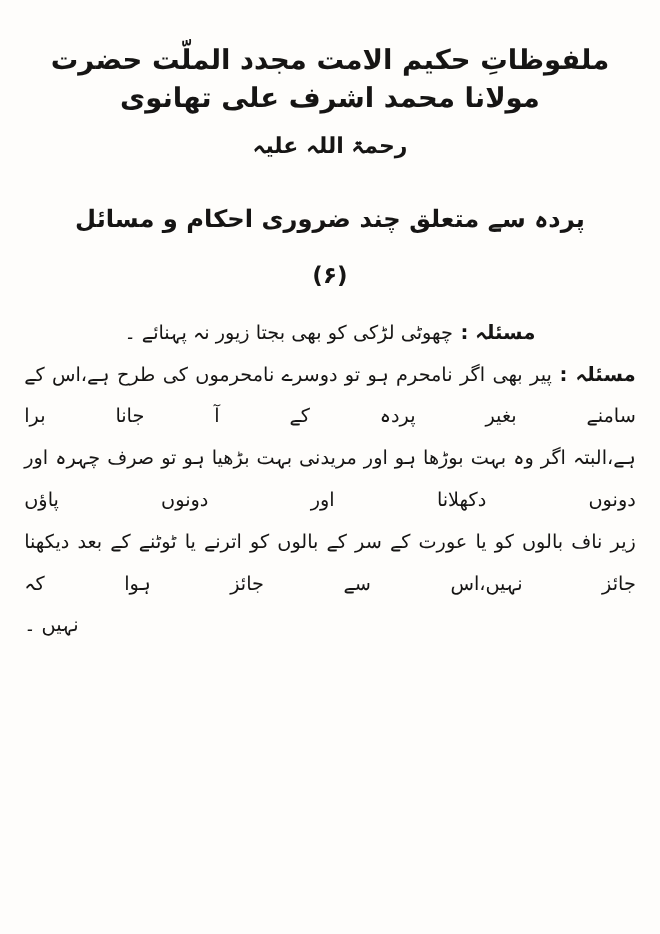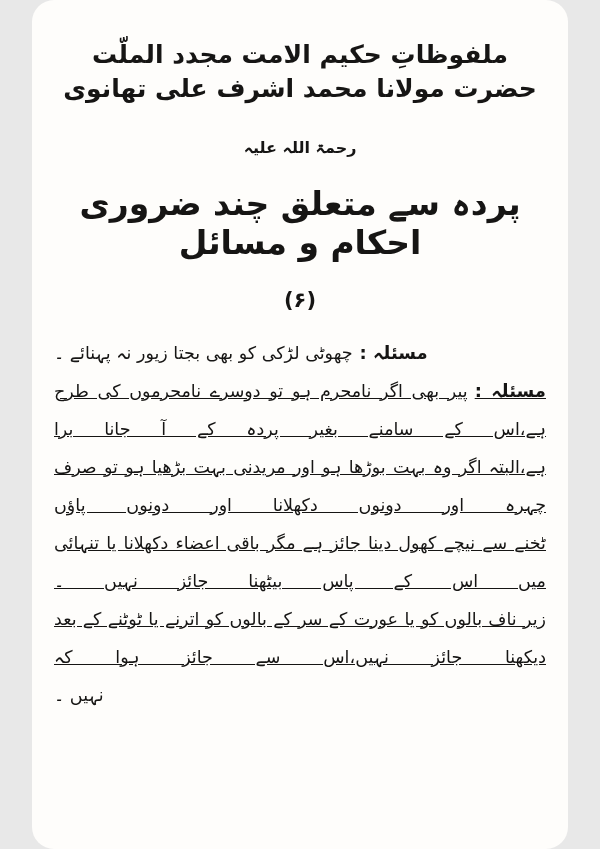--- a/index.html
+++ b/index.html
@@ -1,66 +1,64 @@
 <!DOCTYPE html>
 <html lang="ur"><head>
 <meta charset="utf-8">
 <style>
   html, body { margin: 0; padding: 0; background: #e8e8e8; }
   .page {
     position: relative;
-    width: 536px;
+    width: 600px;
     height: 849px;
     margin: 0 auto;
     background: #fefdfb;
     color: #161514;
     font-family: "DejaVu Sans", "Liberation Sans", sans-serif;
     overflow: hidden;
     box-sizing: border-box;
     padding: 30px 20px 0 20px;
     direction: rtl;
-    border-radius: 22px;
   }
   .center { text-align: center; }
   .main-title {
     font-size: 25px;
     font-weight: 700;
     line-height: 1.35;
     margin: 8px 6px 0 6px;
     letter-spacing: 0.5px;
   }
   .honorific {
-    font-size: 16px;
+    font-size: 20px;
     font-weight: 700;
-    margin-top: 32px;
+    margin-top: 14px;
   }
   .section-heading {
-    font-size: 33px;
+    font-size: 22px;
     font-weight: 700;
-    margin-top: 27px;
+    margin-top: 42px;
     letter-spacing: 0.5px;
   }
   .section-number {
     font-size: 21px;
     font-weight: 700;
     margin-top: 26px;
   }
   .body-text {
     margin-top: 22px;
     font-size: 17.5px;
     line-height: 38px;
   }
   .masala { margin: 0; }
   .line { padding: 0 2px; }
-  .l-right { text-align: left; }
+  .l-right { text-align: center; }
   .l-left  { text-align: left; }
   .l-justify {
     text-align: justify;
     text-align-last: justify;
-    text-decoration: underline;
   }
   .masala-label {
     font-weight: 700;
     font-size: 18px;
     margin-left: 7px;
     letter-spacing: 1px;
   }
 </style>
 </head>
 <body>
@@ -81,21 +79,20 @@
       <div class="line l-right">
         <span class="masala-label">مسئلہ :</span><span>چھوٹی لڑکی کو بھی بجتا زیور نہ پہنائے ۔</span>
       </div>
     </div>
 
     <div class="masala">
       <div class="line l-justify">
         <span class="masala-label">مسئلہ :</span><span>پیر بھی اگر نامحرم ہو تو دوسرے نامحرموں کی طرح ہے،اس کے سامنے بغیر پردہ کے آ جانا برا</span>
       </div>
       <div class="line l-justify">ہے،البتہ اگر وہ بہت بوڑھا ہو اور مریدنی بہت بڑھیا ہو تو صرف چہرہ اور دونوں دکھلانا اور دونوں پاؤں</div>
-      <div class="line l-justify">ٹخنے سے نیچے کھول دینا جائز ہے مگر باقی اعضاء دکھلانا یا تنہائی میں اس کے پاس بیٹھنا جائز نہیں ۔</div>
     </div>
 
     <div class="masala">
       <div class="line l-justify">زیر ناف بالوں کو یا عورت کے سر کے بالوں کو اترنے یا ٹوٹنے کے بعد دیکھنا جائز نہیں،اس سے جائز ہوا کہ</div>
       <div class="line l-left">نہیں ۔</div>
     </div>
 
   </div>
 
 </div>

